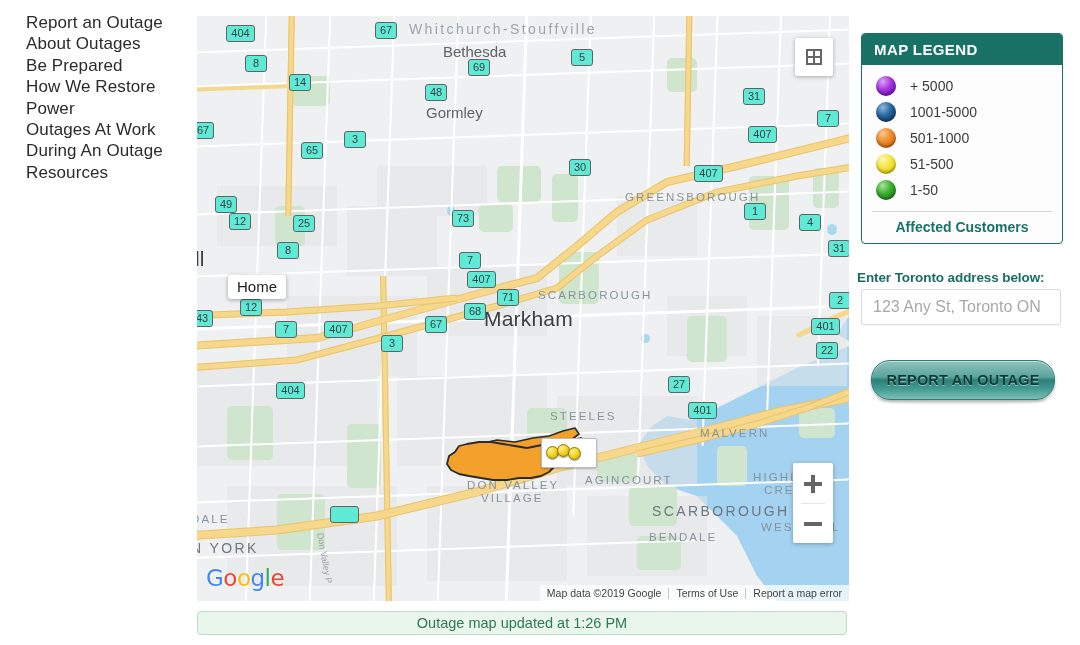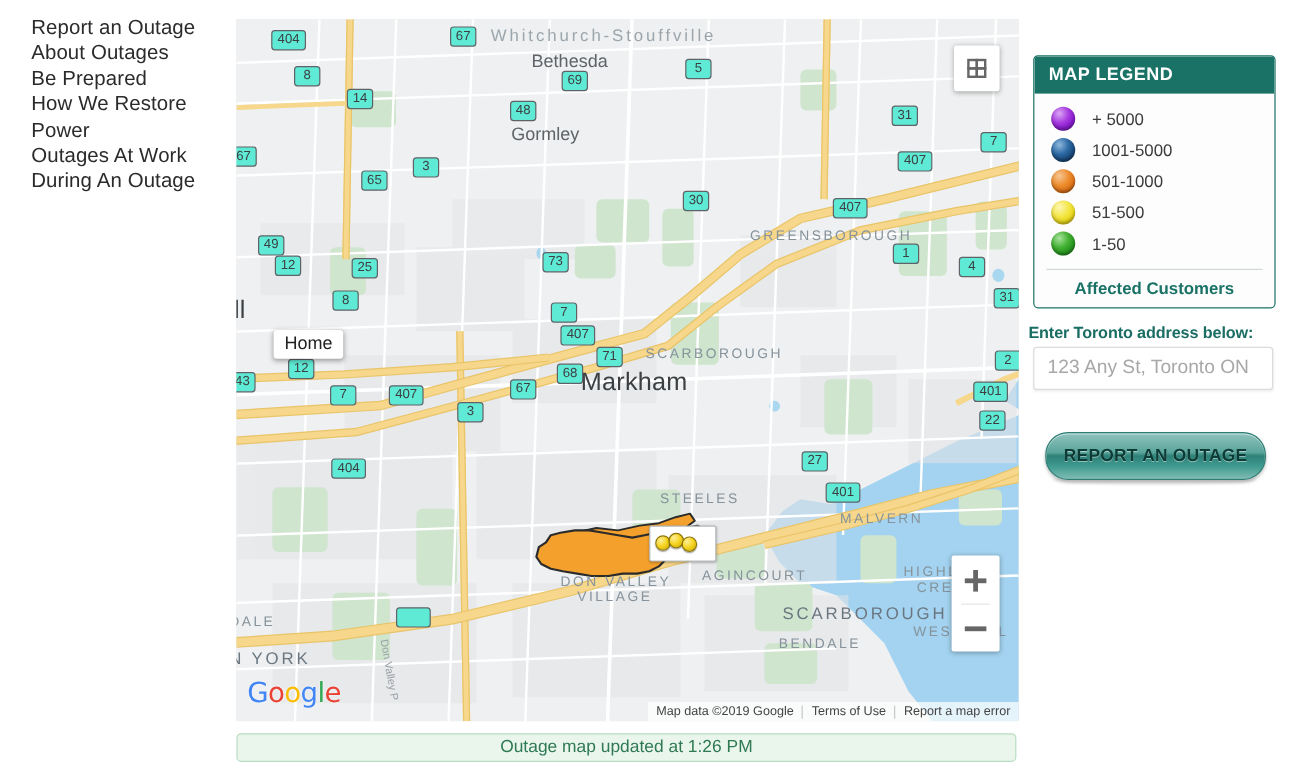--- a/index.html
+++ b/index.html
@@ -114,21 +114,21 @@
   
   .status{
     position:absolute;left:197px;top:611px;width:650px;height:24px;
     background:#eaf5ec;border:1px solid #b9ddc2;border-radius:4px;
     display:flex;align-items:center;justify-content:center;
     font-size:14.5px;color:#2f7a52;box-sizing:border-box;
   }
 
   
   .legend{
-    position:absolute;left:861px;top:46px;width:202px;
+    position:absolute;left:861px;top:33px;width:202px;
     border:1px solid #1a7266;border-radius:4px;background:#fdfdfd;
     box-sizing:border-box;overflow:hidden;
   }
   .legend-hd{
     background:#1a7266;color:#fff;font-size:15px;font-weight:bold;
     letter-spacing:.4px;padding:7px 0 7px 12px;
   }
   .legend-body{padding:8px 0 0 0;}
   .lg-row{display:flex;align-items:center;padding:3px 0 3px 14px;}
   .dot{width:20px;height:20px;border-radius:50%;flex:0 0 20px;
@@ -174,20 +174,21 @@
 <div class="page">
 
   <nav class="nav">
     <div class="nav-item">Report an Outage</div>
     <div class="nav-item">About Outages</div>
     <div class="nav-item">Be Prepared</div>
     <div class="nav-item">How We Restore</div>
     <div class="nav-item">Power</div>
     <div class="nav-item">Outages At Work</div>
     <div class="nav-item">During An Outage</div>
+    <div class="nav-item">Resources</div>
   </nav>
 
   <div class="map-wrap">
     <div class="map-canvas">
       <div class="land"></div>
 
       <svg class="water" style="left:0;top:0;width:652px;height:585px;background:none;">
         <path d="M652,330 L600,352 L560,372 L520,392 L495,404 L470,400 L455,410 L440,430 L452,452
                  L470,470 L500,480 L520,500 L540,520 L560,560 L580,585 L652,585 Z" fill="#a3d3f0"></path>
         <path d="M652,300 L640,318 L652,325 Z" fill="#a3d3f0"></path>

